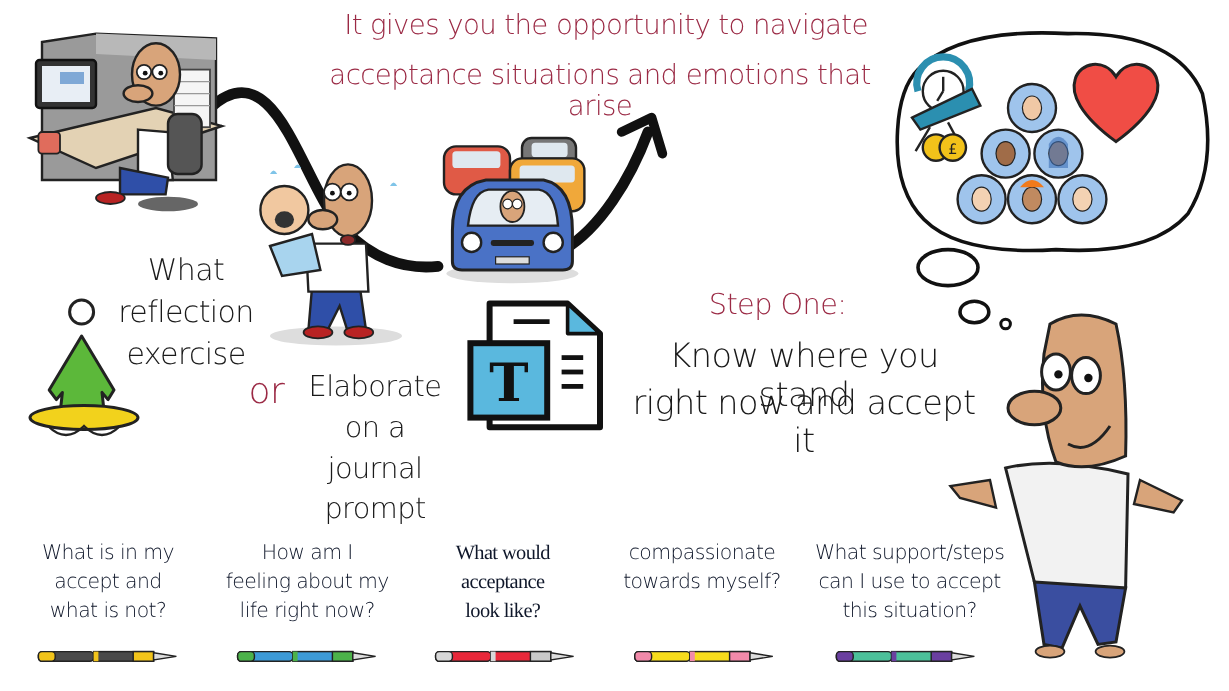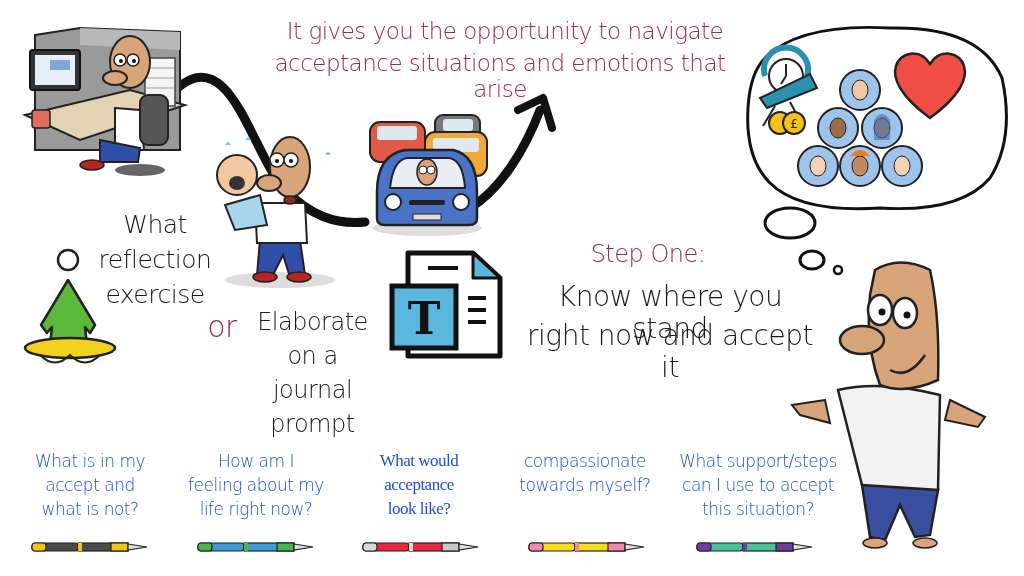--- a/index.html
+++ b/index.html
@@ -2,21 +2,21 @@
 <html><head>
 <meta charset="utf-8">
 <style>
   html,body{margin:0;padding:0;background:#fff;}
   body{width:1024px;height:576px;position:relative;overflow:hidden;font-family:"DejaVu Sans",sans-serif;color:#1a1a1a;}
   .abs{position:absolute;}
   .hand{font-family:"DejaVu Sans",sans-serif;font-weight:300;letter-spacing:-0.5px;}
   .txt{position:absolute;text-align:center;line-height:1.15;color:#1a1a1a;}
   .red{color:#9b2a45;}
   svg{position:absolute;overflow:visible;}
-  .q{position:absolute;text-align:center;font-size:17px;line-height:24px;width:150px;color:#1d4ed8;}
+  .q{position:absolute;text-align:center;font-size:17px;line-height:24px;width:150px;color:#0f172a;}
   .pen{position:absolute;width:118px;height:12px;}
 </style>
 </head>
 <body>
 
 <svg width="1024" height="576" style="left:0;top:0;">
   <path d="M175,90 C230,40 250,150 285,190 C310,215 335,225 365,222" fill="none" stroke="#111" stroke-width="9" stroke-linecap="round"></path>
   <path d="M470,208 C500,190 525,150 540,110" fill="none" stroke="#111" stroke-width="9" stroke-linecap="round"></path>
   <path d="M518,110 L543,98 L552,128" fill="none" stroke="#111" stroke-width="8" stroke-linecap="round" stroke-linejoin="round"></path>
 </svg>
@@ -41,21 +41,21 @@
     <ellipse cx="120" cy="150" rx="25" ry="6" fill="#666"></ellipse>
     <ellipse cx="110" cy="42" rx="20" ry="26" fill="#d8a47a" stroke="#222" stroke-width="2"></ellipse>
     <ellipse cx="95" cy="58" rx="12" ry="7" fill="#d8a47a" stroke="#222" stroke-width="2"></ellipse>
     <circle cx="100" cy="40" r="6" fill="#fff" stroke="#222" stroke-width="1.5"></circle>
     <circle cx="113" cy="40" r="6" fill="#fff" stroke="#222" stroke-width="1.5"></circle>
     <circle cx="101" cy="41" r="2" fill="#111"></circle>
     <circle cx="114" cy="41" r="2" fill="#111"></circle>
   </svg>
 </div>
 
-<div class="txt hand red" style="left:270px;top:18px;width:470px;font-size:23px;">It gives you the opportunity to navigate</div>
+<div class="txt hand red" style="left:270px;top:8px;width:470px;font-size:23px;">It gives you the opportunity to navigate</div>
 <div class="txt hand red" style="left:260px;top:50px;width:480px;font-size:23px;">acceptance situations and emotions that arise</div>
 
 <div class="abs" style="left:205px;top:125px;width:140px;height:165px;">
   <svg width="140" height="165" style="left:0;top:0;">
     <ellipse cx="75" cy="155" rx="55" ry="8" fill="#ddd"></ellipse>
     <path d="M55,115 L95,115 L100,150 L85,152 L78,130 L68,150 L52,150 Z" fill="#2f4fa8" stroke="#222" stroke-width="2"></path>
     <ellipse cx="60" cy="152" rx="12" ry="5" fill="#b82323" stroke="#222" stroke-width="1.5"></ellipse>
     <ellipse cx="94" cy="152" rx="12" ry="5" fill="#b82323" stroke="#222" stroke-width="1.5"></ellipse>
     <path d="M50,78 L100,78 L102,118 L52,118 Z" fill="#fff" stroke="#222" stroke-width="2"></path>
     <ellipse cx="85" cy="42" rx="20" ry="30" fill="#d8a47a" stroke="#222" stroke-width="2"></ellipse>

